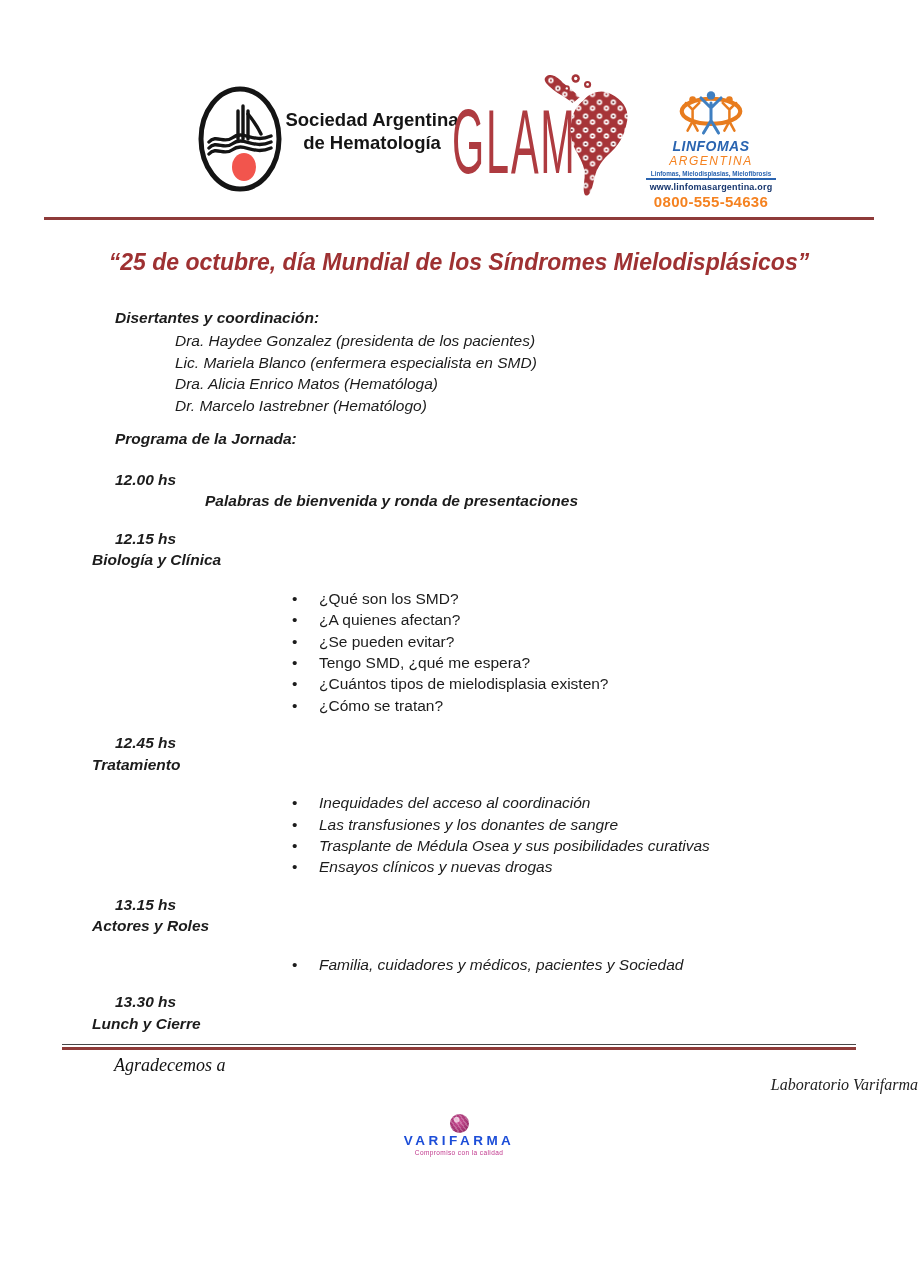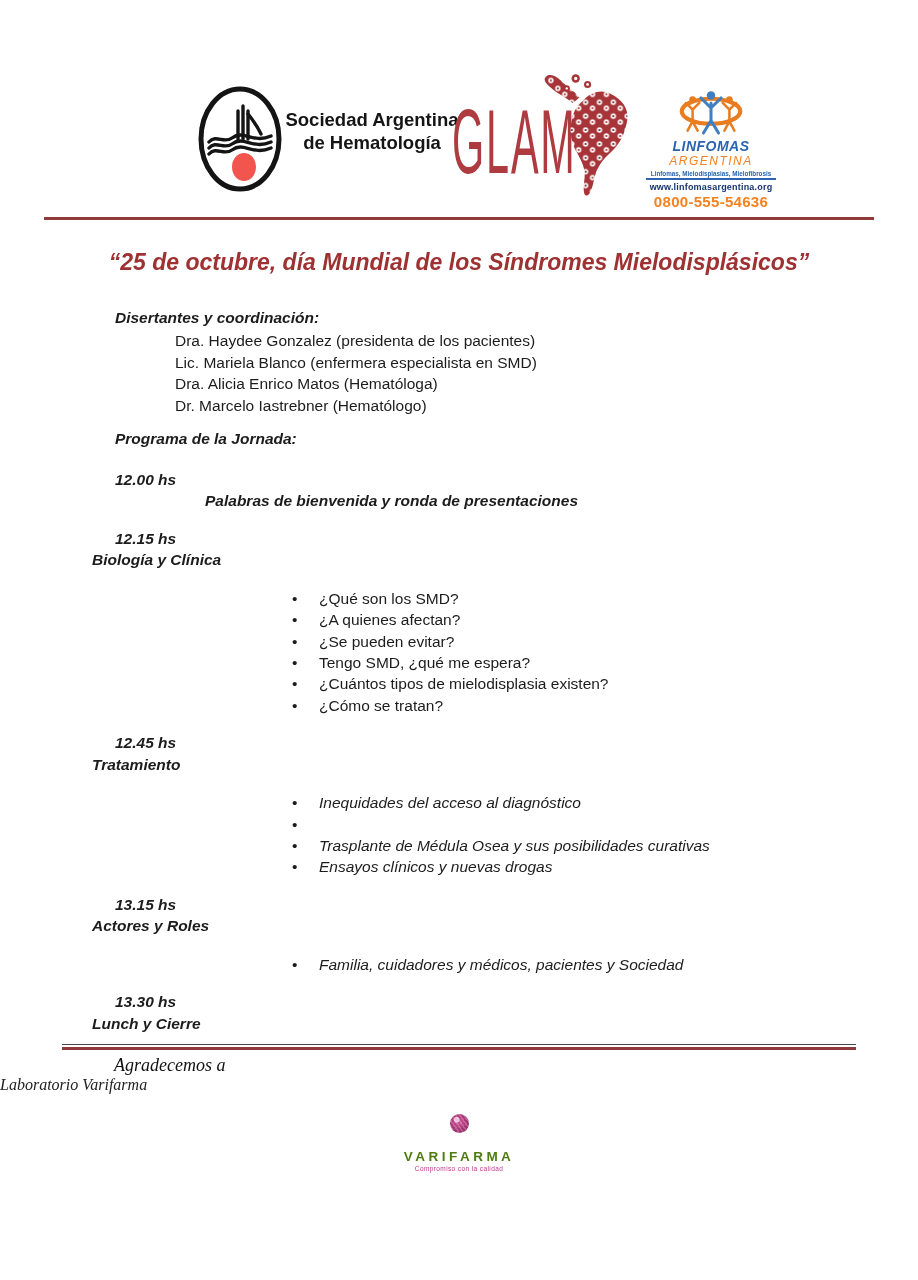--- a/index.html
+++ b/index.html
@@ -42,51 +42,51 @@
   
   .doc-title{
     position:absolute;left:0;top:249px;width:100%;
     text-align:center;font-size:23px;font-style:italic;
     color:var(--c-title,#9e3132);
     font-weight:bold;
   }
   
   .content{position:absolute;left:0;top:307px;width:918px;font-size:15.5px;}
   .section-heading{margin:0 0 0 115px;font-weight:bold;font-style:italic;line-height:21px;font-size:15.5px;}
-  .speakers-list{list-style:none;margin:2px 12px 0 175px;padding:0;line-height:21.7px;}
+  .speakers-list{list-style:none;margin:2px 12px 0 175px;padding:0;font-style:italic;line-height:21.7px;}
   .program-heading{margin-top:11px;}
   .sessions{margin:0;}
   .session{margin-top:16px;}
   .session:first-child{margin-top:20px;}
   .session-time{margin-left:115px;font-weight:bold;font-style:italic;line-height:21.5px;}
   .session-title{margin-left:92px;font-weight:bold;font-style:italic;line-height:21.5px;}
   .session:first-child .session-title{margin-left:205px;}
   .bullets{list-style:none;margin:17px 0 0 0;padding:0;}
   .bullets li{display:flex;margin-left:292px;line-height:21.4px;}
   .bullets .dot{width:27px;flex:none;}
   .bullets.regular .bullet-text{font-style:normal;}
   .bullets.italic .bullet-text{font-style:italic;}
   
   .thanks{
     position:absolute;left:114px;top:1055px;
     font-family:"Liberation Serif",serif;font-weight:normal;font-style:italic;font-size:18px;color:#111;
   }
   .sponsor{
-    position:absolute;left:0;top:1076px;width:100%;text-align:left;
+    position:absolute;left:0;top:1076px;width:100%;text-align:right;
     font-family:"Liberation Serif",serif;font-style:italic;font-size:16px;color:#222;
   }
   .varifarma{position:absolute;left:0;top:1114px;width:100%;text-align:center;}
   .varifarma-sphere{
     display:block;margin:0 auto;width:19px;height:19px;border-radius:50%;
     background:
       radial-gradient(circle at 35% 30%, rgba(255,255,255,.65) 0 14%, rgba(255,255,255,0) 18%),
       repeating-linear-gradient(55deg, rgba(255,255,255,.22) 0 1.5px, rgba(255,255,255,0) 1.5px 3.5px),
       radial-gradient(circle at 45% 40%, #d1549a, #8e2560 85%);
   }
-  .varifarma-name{font-size:13.5px;font-weight:bold;letter-spacing:3.5px;color:#4d7c0f;margin-top:16px;}
+  .varifarma-name{font-size:13.5px;font-weight:bold;letter-spacing:3.5px;color:#1d4ed8;margin-top:0;}
   .varifarma-tagline{font-size:6.5px;color:var(--c-magenta,#c0368c);margin-top:1px;letter-spacing:.4px;}
 </style>
 </head>
 <body>
 
 <div class="page">
 
   <svg class="sah-logo" viewBox="0 0 88 110" aria-hidden="true">
     <ellipse cx="44" cy="55" rx="39" ry="50" fill="#fff" stroke="#141414" stroke-width="5"></ellipse>
     <g stroke="#141414" stroke-width="3.4" fill="none" stroke-linecap="round">
@@ -199,24 +199,25 @@
     <span class="bullet-text">¿Cómo se tratan?</span>
   </li>
           </ul>
   </div>
         <div class="session">
     <div class="session-time">12.45 hs</div>
     <div class="session-title">Tratamiento</div>
     <ul class="bullets italic">
             <li>
     <span class="dot">•</span>
-    <span class="bullet-text">Inequidades del acceso al diagnóstico</span>
-  </li>
-            <li>
-    <span class="dot">•</span>
+    <span class="bullet-text">Inequidades del acceso al coordinación</span>
+  </li>
+            <li>
+    <span class="dot">•</span>
+    <span class="bullet-text">Las transfusiones y los donantes de sangre</span>
   </li>
             <li>
     <span class="dot">•</span>
     <span class="bullet-text">Trasplante de Médula Osea y sus posibilidades curativas</span>
   </li>
             <li>
     <span class="dot">•</span>
     <span class="bullet-text">Ensayos clínicos y nuevas drogas</span>
   </li>
           </ul>

